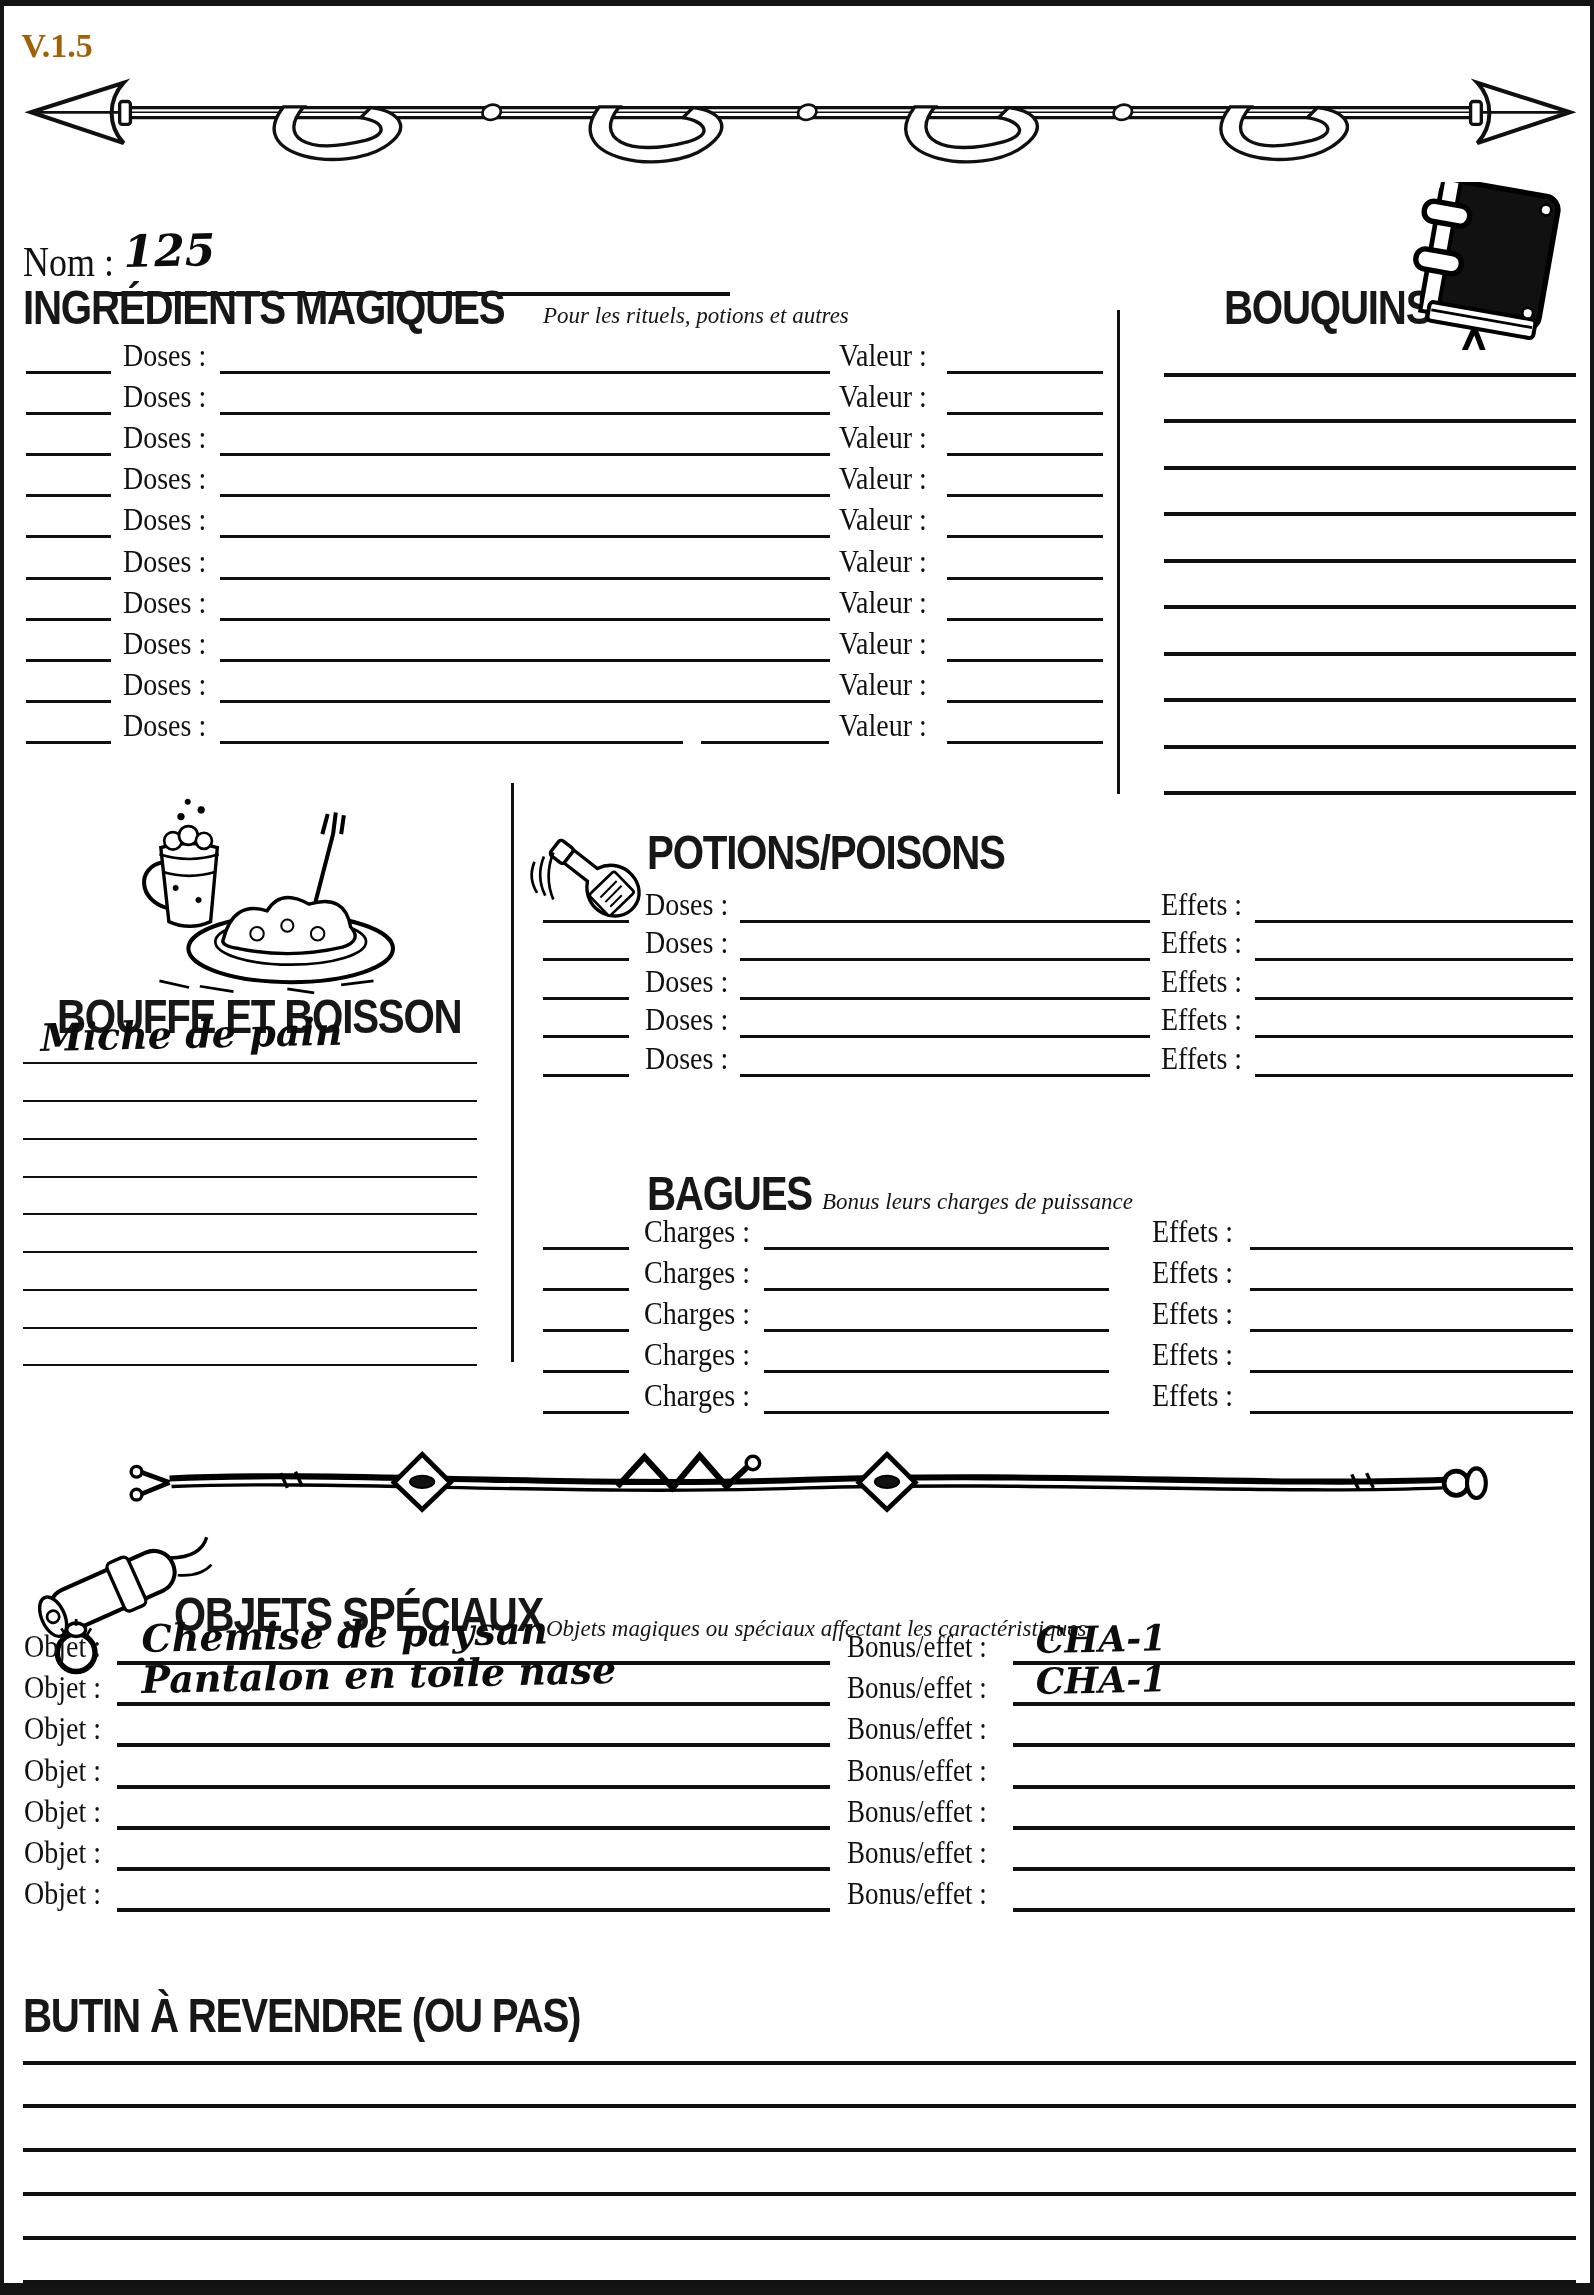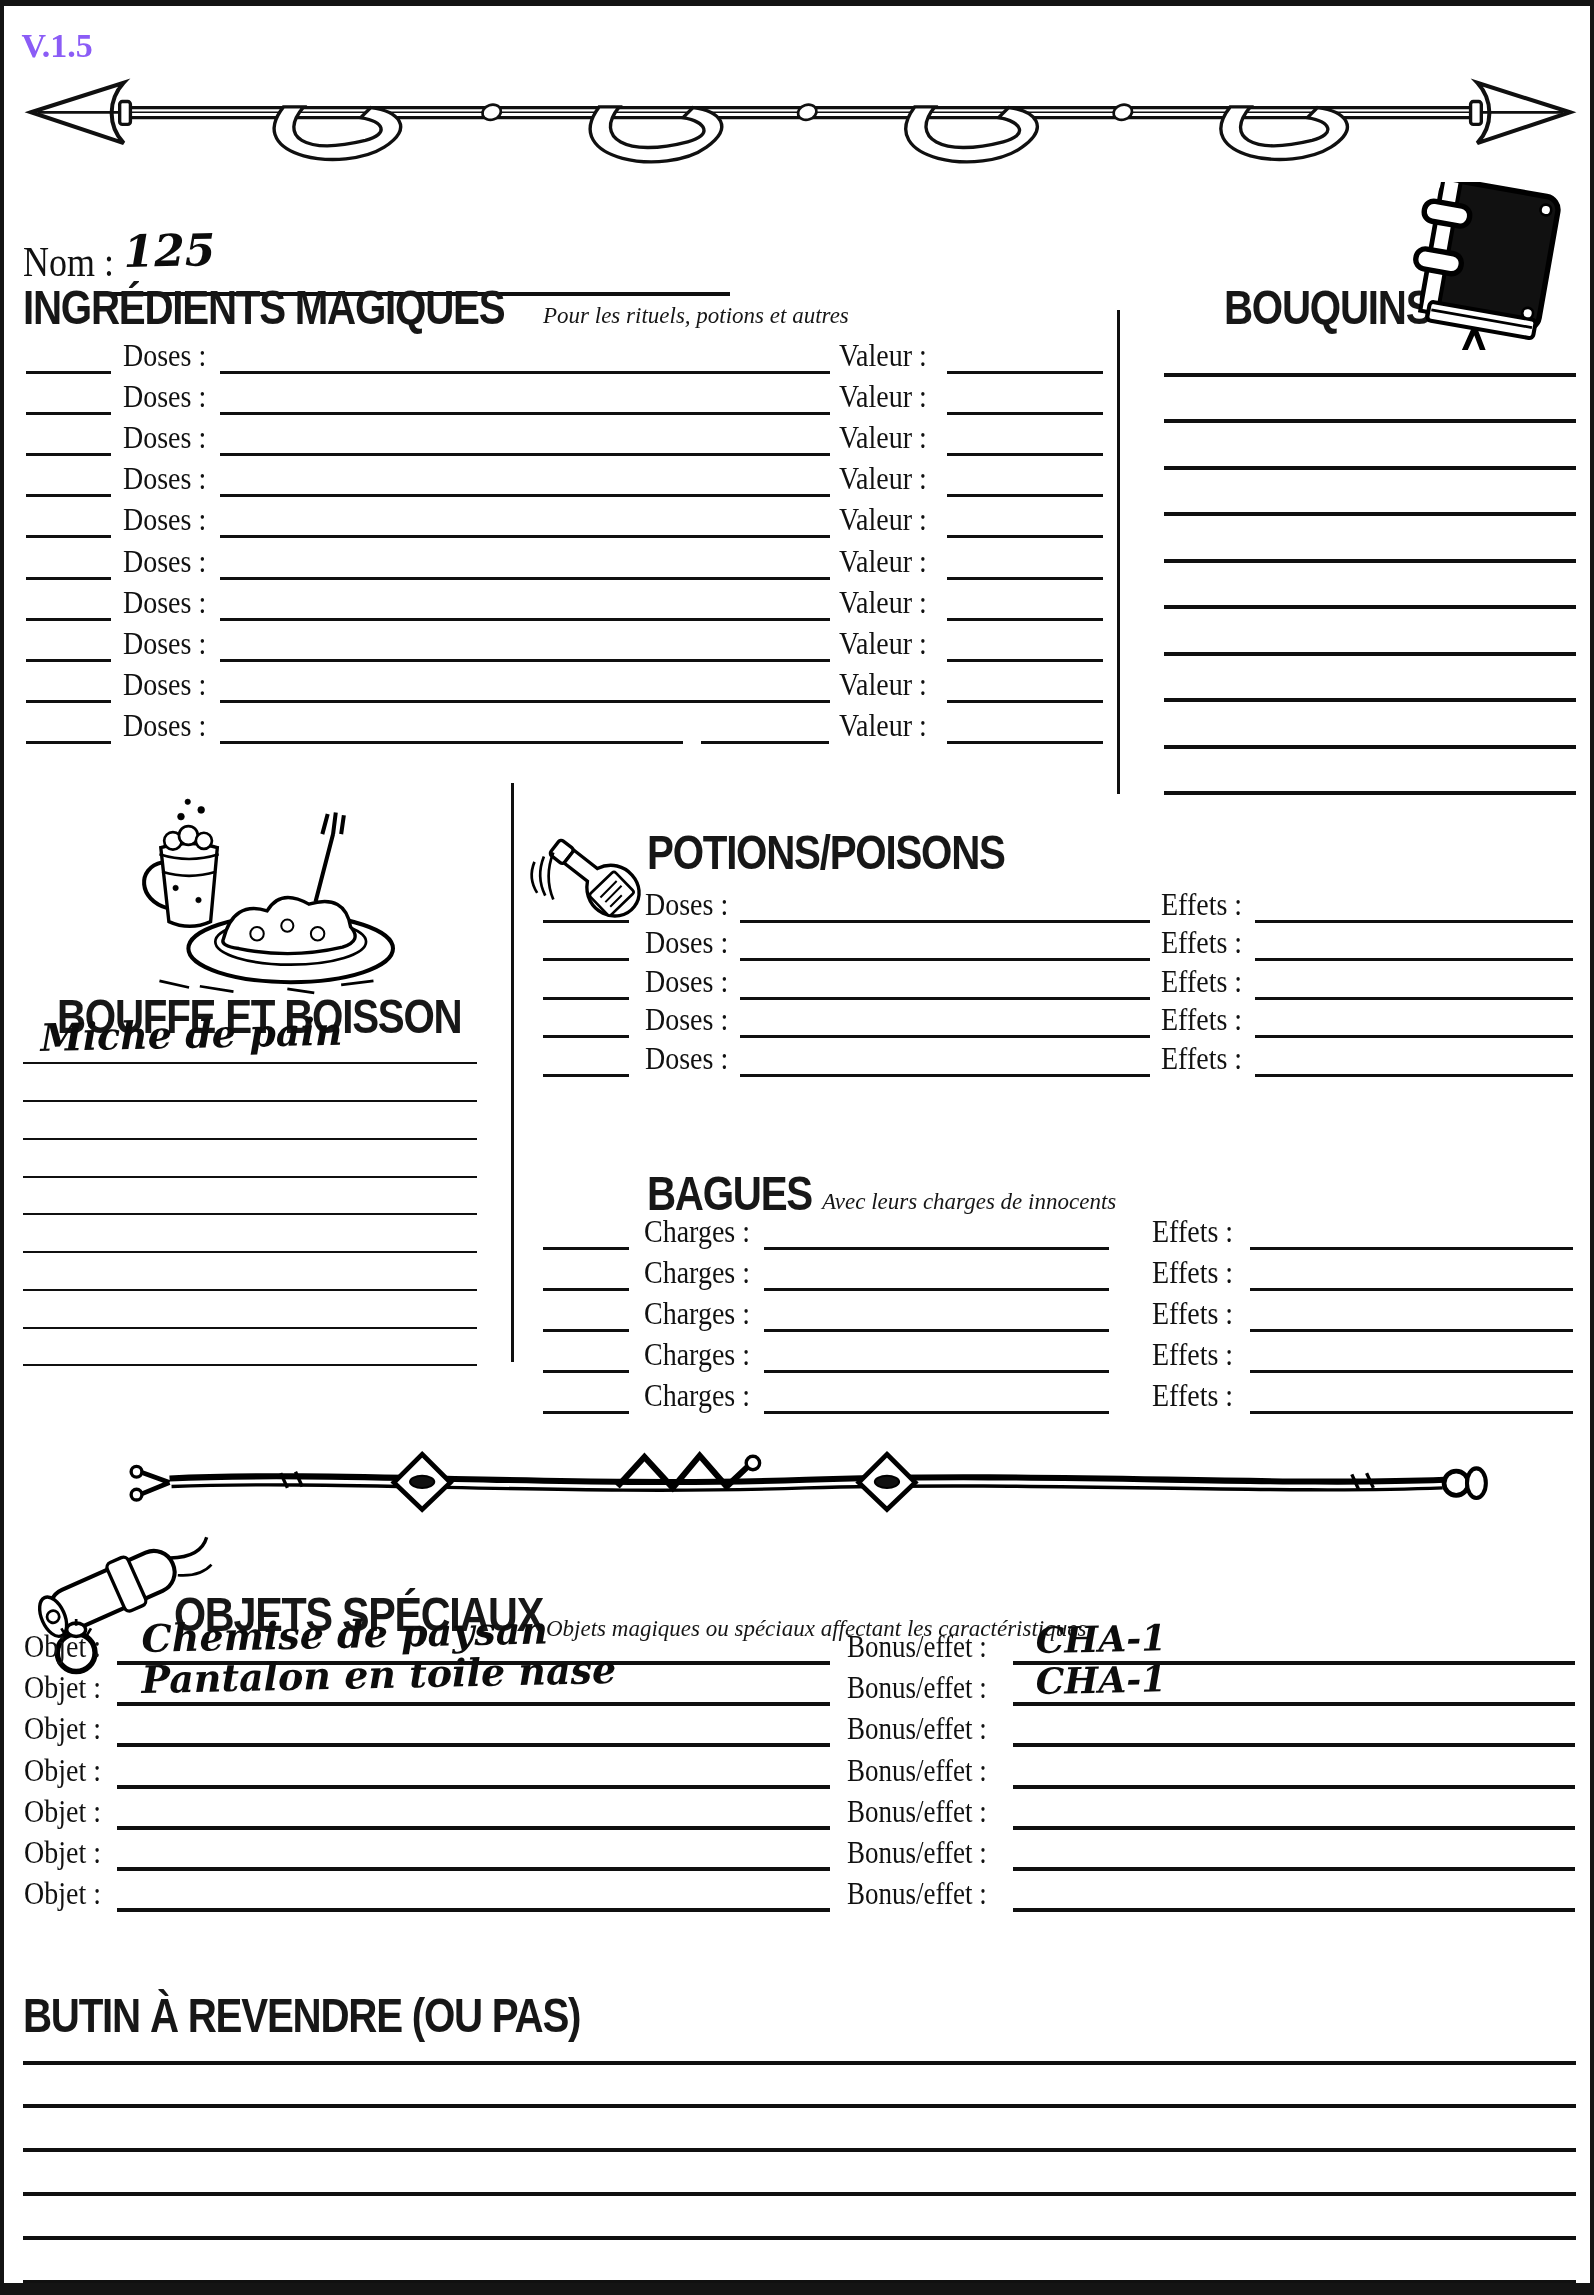--- a/index.html
+++ b/index.html
@@ -29,21 +29,21 @@
   }
   .hand{
     font-family:"DejaVu Serif",serif;font-style:italic;font-weight:700;color:#0c0c0c;
     line-height:1;white-space:nowrap;transform:rotate(-1.2deg);transform-origin:left bottom;
   }
   .title{
     font-family:"Liberation Serif",serif;font-weight:700;font-variant:small-caps;
     font-size:59px;line-height:1;letter-spacing:2.7px;white-space:nowrap;color:#101010;
   }
   .version{
-    font-family:"Liberation Serif",serif;font-weight:700;font-size:34px;line-height:1;color:#8b5cf6;text-align:center;
+    font-family:"Liberation Serif",serif;font-weight:700;font-size:34px;line-height:1;color:#a16207;text-align:center;
   }
   .row{position:absolute;left:0;right:0;height:36px;}
   .line{position:absolute;bottom:0;height:0;border-bottom:3.4px solid #101010;}
   .row .lbl{position:absolute;bottom:2px;}
   .row .val{position:absolute;bottom:6.7px;font-size:34px;}
   .vdiv{position:absolute;width:2.7px;background:#101010;}
   
   #ing-rows .row .long{left:216px;width:610px;}
   #ing-rows .row .long2{display:none;left:697px;width:128px;}
   #ing-rows .row:last-child .long{width:463px;}
@@ -429,21 +429,21 @@
         <span class="lbl" style="left:641px;">Doses :</span>
         <span class="line" style="left:736px;width:410px;"></span>
         <span class="val hand" style="left:751px;"></span>
         <span class="lbl" style="left:1157px;">Effets :</span>
         <span class="line" style="left:1251px;width:318px;"></span>
         <span class="val hand" style="left:1266px;"></span>
       </div>
     </div>
 
   <div class="abs h" style="left:643px;top:1164px;font-size:42px;">BAGUES</div>
-  <div class="abs sub" style="left:818px;top:1184px;">Avec leurs charges de innocents</div>
+  <div class="abs sub" style="left:818px;top:1184px;">Bonus leurs charges de puissance</div>
 
   <div>
 
       <div class="row" style="top: 1208px;">
         <span class="line" style="left:539px;width:86px;"></span>
         <span class="val hand" style="left:552px;"></span>
         <span class="lbl" style="left:640px;">Charges :</span>
         <span class="line" style="left:760px;width:345px;"></span>
         <span class="val hand" style="left:775px;"></span>
         <span class="lbl" style="left:1148px;">Effets :</span>

